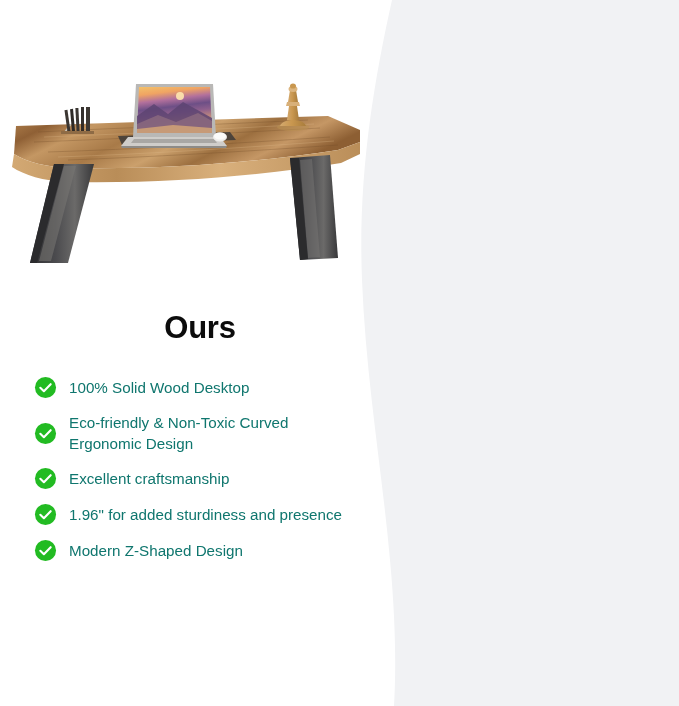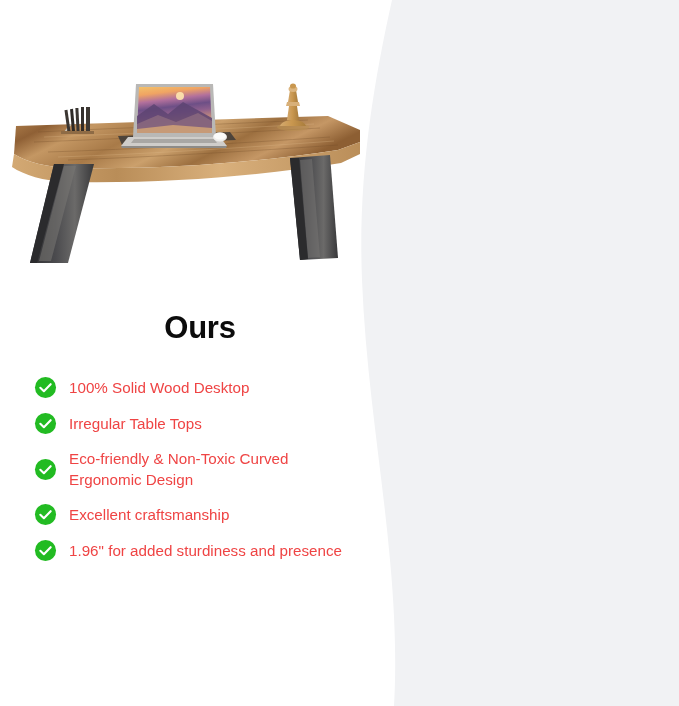--- a/index.html
+++ b/index.html
@@ -77,21 +77,21 @@
     line-height: 0;
   }
   .list-ours .icon-wrap { width: 23px; height: 23px; margin-right: 12px; }
 
   .item-text {
     flex: 1 1 auto;
   }
   .list-ours .item-text {
     font-size: 15.2px;
     line-height: 21px;
-    color: #ef4444;
+    color: #0f766e;
   }
 
   
   .img-desk {
     position: absolute;
     left: 8px;
     top: 58px;
     width: 360px;
     height: 230px;
   }
@@ -240,48 +240,48 @@
         </span>
         <span class="item-text">100% Solid Wood Desktop</span>
       </li>
       <li class="item">
         <span class="icon-wrap">
           <svg viewBox="0 0 24 24" width="23" height="23">
             <circle cx="12" cy="12" r="11" fill="#22bb22"></circle>
             <path d="M 6.6 12.3 L 10.3 15.8 L 17.4 8.6" fill="none" stroke="#ffffff" stroke-width="2.2" stroke-linecap="round" stroke-linejoin="round"></path>
           </svg>
         </span>
-        <span class="item-text">Irregular Table Tops</span>
-      </li>
-      <li class="item">
-        <span class="icon-wrap">
-          <svg viewBox="0 0 24 24" width="23" height="23">
-            <circle cx="12" cy="12" r="11" fill="#22bb22"></circle>
-            <path d="M 6.6 12.3 L 10.3 15.8 L 17.4 8.6" fill="none" stroke="#ffffff" stroke-width="2.2" stroke-linecap="round" stroke-linejoin="round"></path>
-          </svg>
-        </span>
         <span class="item-text">Eco-friendly &amp; Non-Toxic Curved Ergonomic Design</span>
       </li>
       <li class="item">
         <span class="icon-wrap">
           <svg viewBox="0 0 24 24" width="23" height="23">
             <circle cx="12" cy="12" r="11" fill="#22bb22"></circle>
             <path d="M 6.6 12.3 L 10.3 15.8 L 17.4 8.6" fill="none" stroke="#ffffff" stroke-width="2.2" stroke-linecap="round" stroke-linejoin="round"></path>
           </svg>
         </span>
         <span class="item-text">Excellent craftsmanship</span>
       </li>
       <li class="item">
         <span class="icon-wrap">
           <svg viewBox="0 0 24 24" width="23" height="23">
             <circle cx="12" cy="12" r="11" fill="#22bb22"></circle>
             <path d="M 6.6 12.3 L 10.3 15.8 L 17.4 8.6" fill="none" stroke="#ffffff" stroke-width="2.2" stroke-linecap="round" stroke-linejoin="round"></path>
           </svg>
         </span>
         <span class="item-text">1.96" for added sturdiness and presence</span>
+      </li>
+      <li class="item">
+        <span class="icon-wrap">
+          <svg viewBox="0 0 24 24" width="23" height="23">
+            <circle cx="12" cy="12" r="11" fill="#22bb22"></circle>
+            <path d="M 6.6 12.3 L 10.3 15.8 L 17.4 8.6" fill="none" stroke="#ffffff" stroke-width="2.2" stroke-linecap="round" stroke-linejoin="round"></path>
+          </svg>
+        </span>
+        <span class="item-text">Modern Z-Shaped Design</span>
       </li>
     </ul>
   </div>
 
   <div class="col col-others">
 
     
     
 
     

